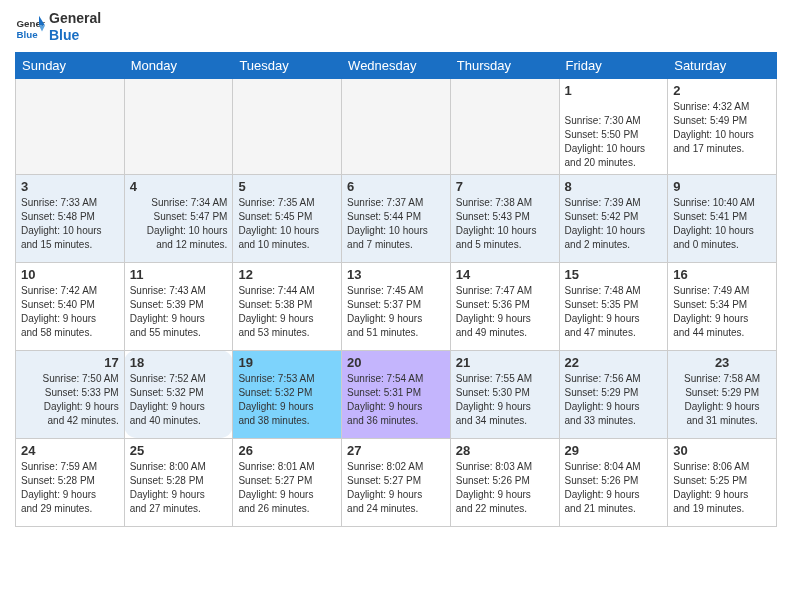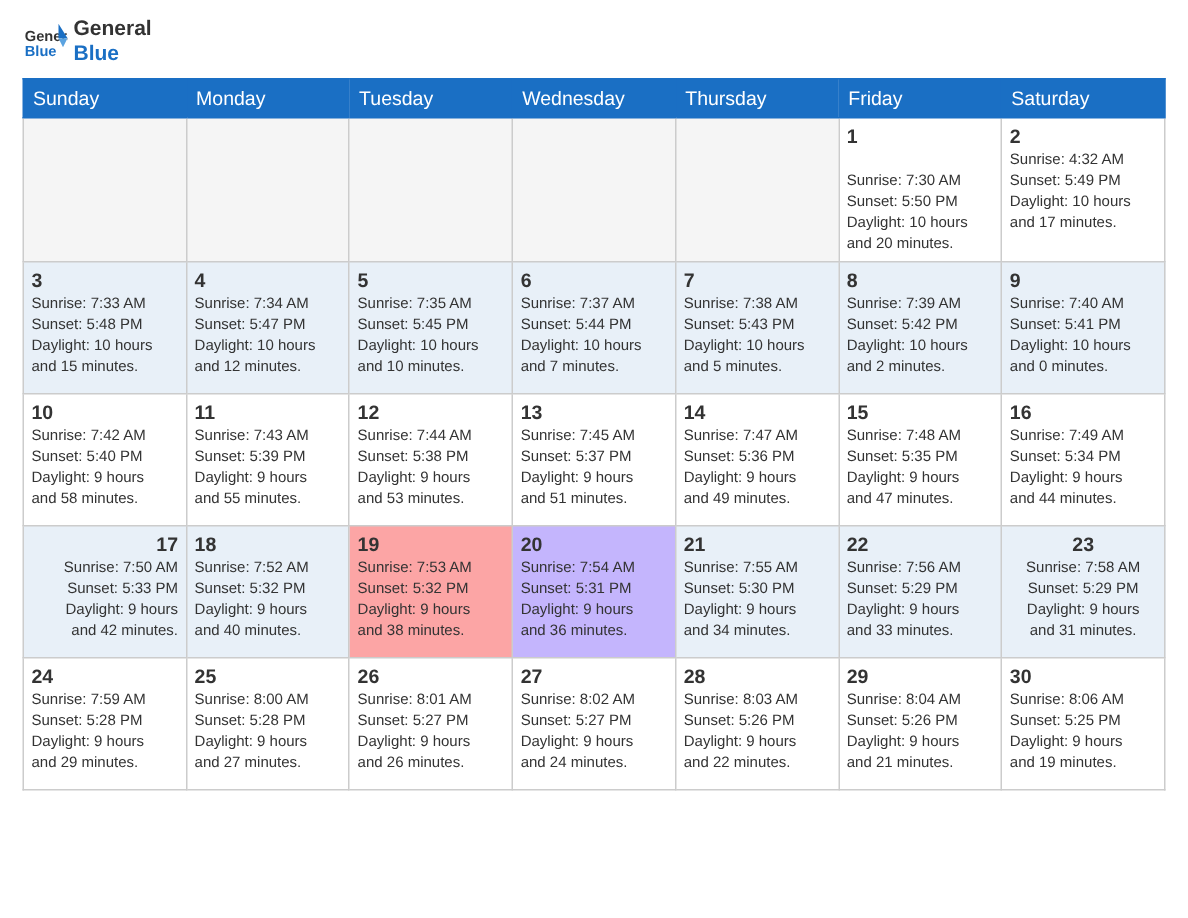--- a/index.html
+++ b/index.html
@@ -139,21 +139,21 @@
         <tr>
           <td style="background: rgb(232, 240, 248);">
             <span class="day-num">3</span>
             <div class="day-info" style="white-space: pre-line;">Sunrise: 7:33 AM
 Sunset: 5:48 PM
 Daylight: 10 hours
 and 15 minutes.</div>
           </td>
           <td style="background: rgb(232, 240, 248);">
             <span class="day-num">4</span>
-            <div class="day-info" style="white-space: pre-line;">Sunrise: 7:34 AM
+            <div class="day-info" style="white-space: pre-line; text-align: right;">Sunrise: 7:34 AM
 Sunset: 5:47 PM
 Daylight: 10 hours
 and 12 minutes.</div>
           </td>
           <td style="background: rgb(232, 240, 248);">
             <span class="day-num">5</span>
             <div class="day-info" style="white-space: pre-line;">Sunrise: 7:35 AM
 Sunset: 5:45 PM
 Daylight: 10 hours
 and 10 minutes.</div>
@@ -174,21 +174,21 @@
           </td>
           <td style="background: rgb(232, 240, 248);">
             <span class="day-num">8</span>
             <div class="day-info" style="white-space: pre-line;">Sunrise: 7:39 AM
 Sunset: 5:42 PM
 Daylight: 10 hours
 and 2 minutes.</div>
           </td>
           <td style="background: rgb(232, 240, 248);">
             <span class="day-num">9</span>
-            <div class="day-info" style="white-space: pre-line;">Sunrise: 7:40 AM
+            <div class="day-info" style="white-space: pre-line;">Sunrise: 10:40 AM
 Sunset: 5:41 PM
 Daylight: 10 hours
 and 0 minutes.</div>
           </td>
         </tr>
         <tr>
           <td>
             <span class="day-num">10</span>
             <div class="day-info" style="white-space: pre-line;">Sunrise: 7:42 AM
 Sunset: 5:40 PM
@@ -239,28 +239,28 @@
           </td>
         </tr>
         <tr>
           <td style="background: rgb(232, 240, 248); text-align: right;">
             <span class="day-num">17</span>
             <div class="day-info" style="white-space: pre-line;">Sunrise: 7:50 AM
 Sunset: 5:33 PM
 Daylight: 9 hours
 and 42 minutes.</div>
           </td>
-          <td style="background: rgb(232, 240, 248);">
+          <td style="background: rgb(232, 240, 248); border-radius: 13px;">
             <span class="day-num">18</span>
             <div class="day-info" style="white-space: pre-line;">Sunrise: 7:52 AM
 Sunset: 5:32 PM
 Daylight: 9 hours
 and 40 minutes.</div>
           </td>
-          <td style="background: #fca5a5;">
+          <td style="background: #7dd3fc;">
             <span class="day-num">19</span>
             <div class="day-info" style="white-space: pre-line;">Sunrise: 7:53 AM
 Sunset: 5:32 PM
 Daylight: 9 hours
 and 38 minutes.</div>
           </td>
           <td style="background: #c4b5fd;">
             <span class="day-num">20</span>
             <div class="day-info" style="white-space: pre-line;">Sunrise: 7:54 AM
 Sunset: 5:31 PM

